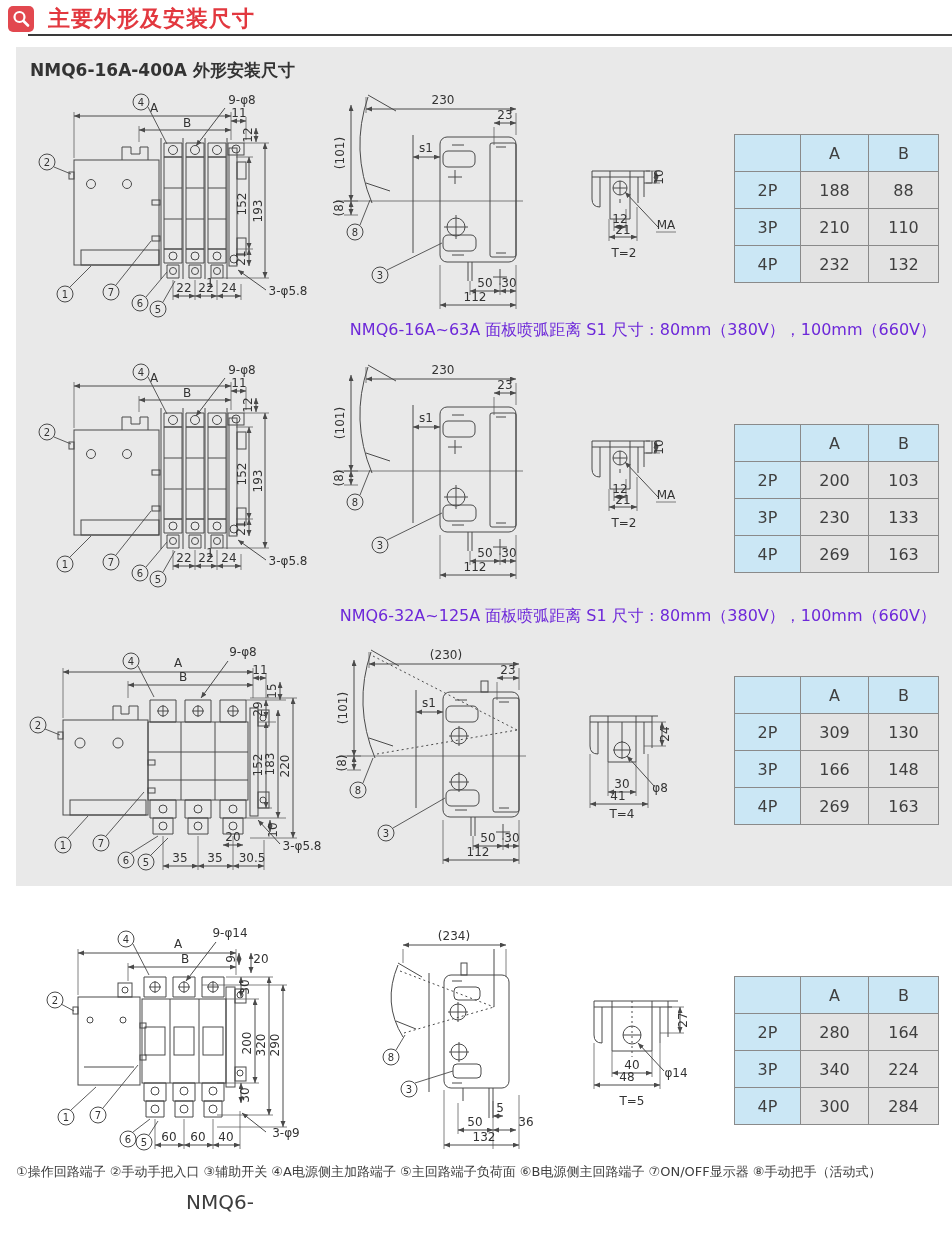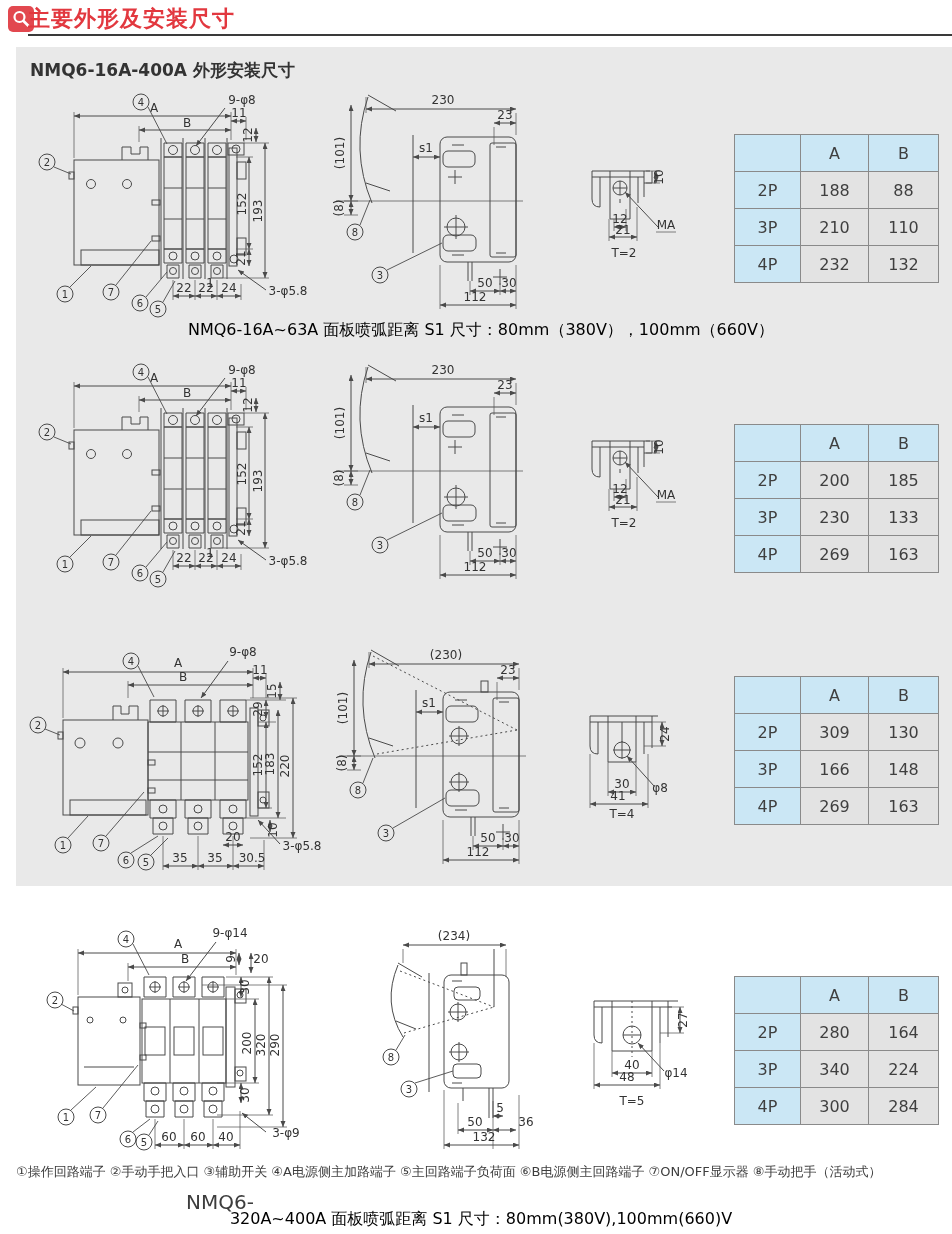--- a/index.html
+++ b/index.html
@@ -1,24 +1,24 @@
 <!DOCTYPE html>
 <html><head>
 <meta charset="utf-8">
 <style>
   *{margin:0;padding:0;box-sizing:border-box}
   html,body{width:952px;height:1234px}
   body{position:relative;background:#fff;font-family:"DejaVu Sans","Liberation Sans",sans-serif;overflow:hidden}
   .hdr-icon{position:absolute;left:8px;top:6px;width:26px;height:26px}
-  .hdr-title{position:absolute;left:28px;top:4px;font-size:22px;font-weight:bold;color:#e2383f;letter-spacing:1px}
+  .hdr-title{position:absolute;left:48px;top:4px;font-size:22px;font-weight:bold;color:#e2383f;letter-spacing:1px}
   .hdr-line{position:absolute;left:28px;top:34px;width:924px;height:2px;background:#3a3a3a}
   .panel{position:absolute;left:16px;top:47px;width:952px;height:839px;background:#e9e9e9}
   .panel-title{position:absolute;left:14px;top:12px;font-size:17px;font-weight:bold;color:#333}
   .drawing{position:absolute;overflow:visible}
-  .caption{position:absolute;left:10px;width:910px;text-align:center;font-size:16px;color:#000000;white-space:nowrap}
+  .caption{position:absolute;left:10px;width:910px;text-align:right;font-size:16px;color:#6d28d9;white-space:nowrap}
   .legend{position:absolute;left:0;top:1116px;width:952px;text-align:left;font-size:13px;color:#3d3d3d;white-space:nowrap}
   .footer-model{position:absolute;left:170px;top:1143px;font-size:20px;color:#3d3d3d}
   table.dim-table{position:absolute;left:718px;border-collapse:collapse;background:#e3e3e3}
   table.dim-table th,table.dim-table td{border:1px solid #8a8a8a;font-size:16px;font-weight:normal;text-align:center;vertical-align:middle;color:#3f3f3f;height:37px}
   table.dim-table tr>*:nth-child(1){width:66px}
   table.dim-table tr>*:nth-child(2){width:68px}
   table.dim-table tr>*:nth-child(3){width:70px}
   table.dim-table th{background:#cbe7f5}
   table.dim-table td{background:#e3e3e3}
   svg .ln{stroke:#4a4a4a;fill:none;stroke-width:1}
@@ -407,35 +407,36 @@
   <table class="dim-table" style="top:377px">
     <tbody>
         <tr>
           <th></th>
           <th>A</th>
           <th>B</th>
         </tr>
     <tr>
           <th>2P</th>
           <td>200</td>
-          <td>185</td>
+          <td>103</td>
         </tr>
     <tr>
           <th>3P</th>
           <td>230</td>
           <td>133</td>
         </tr>
     <tr>
           <th>4P</th>
           <td>269</td>
           <td>163</td>
         </tr>
   </tbody>
     </table>
 
+  <div class="caption" style="top:559px">NMQ6-32A~125A 面板喷弧距离 S1 尺寸：80mm（380V），100mm（660V）</div>
 
   <svg class="drawing" style="left:2px;top:593px" width="330" height="245" viewBox="0 0 330 245">
     <g class="ln">
       <rect x="45" y="80" width="85" height="95"></rect>
       <path d="M95,80v-14h8v8h8v-8h9v14"></path>
       <circle cx="62" cy="103" r="5"></circle>
         <circle cx="100" cy="103" r="5"></circle>
       <rect x="52" y="160" width="76" height="15"></rect>
       <rect x="40" y="92" width="5" height="7"></rect>
       <rect x="130" y="120" width="7" height="5"></rect>
@@ -803,14 +804,13 @@
     <tr>
           <th>4P</th>
           <td>300</td>
           <td>284</td>
         </tr>
   </tbody>
     </table>
 
   <div class="legend">①操作回路端子 ②手动手把入口 ③辅助开关 ④A电源侧主加路端子 ⑤主回路端子负荷面 ⑥B电源侧主回路端子 ⑦ON/OFF显示器 ⑧手动把手（活动式）</div>
   <div class="footer-model">NMQ6-</div>
-  <div class="caption" style="top:1162px">320A~400A 面板喷弧距离 S1 尺寸：80mm(380V),100mm(660)V</div>
 </div>
 
 </body></html>

